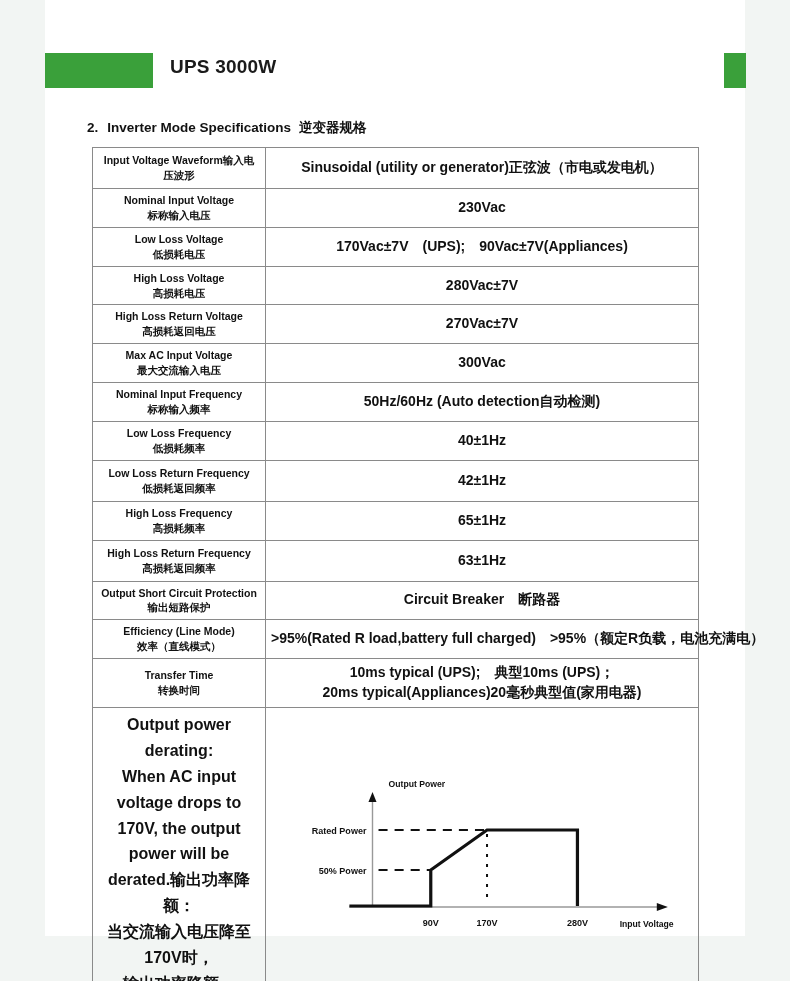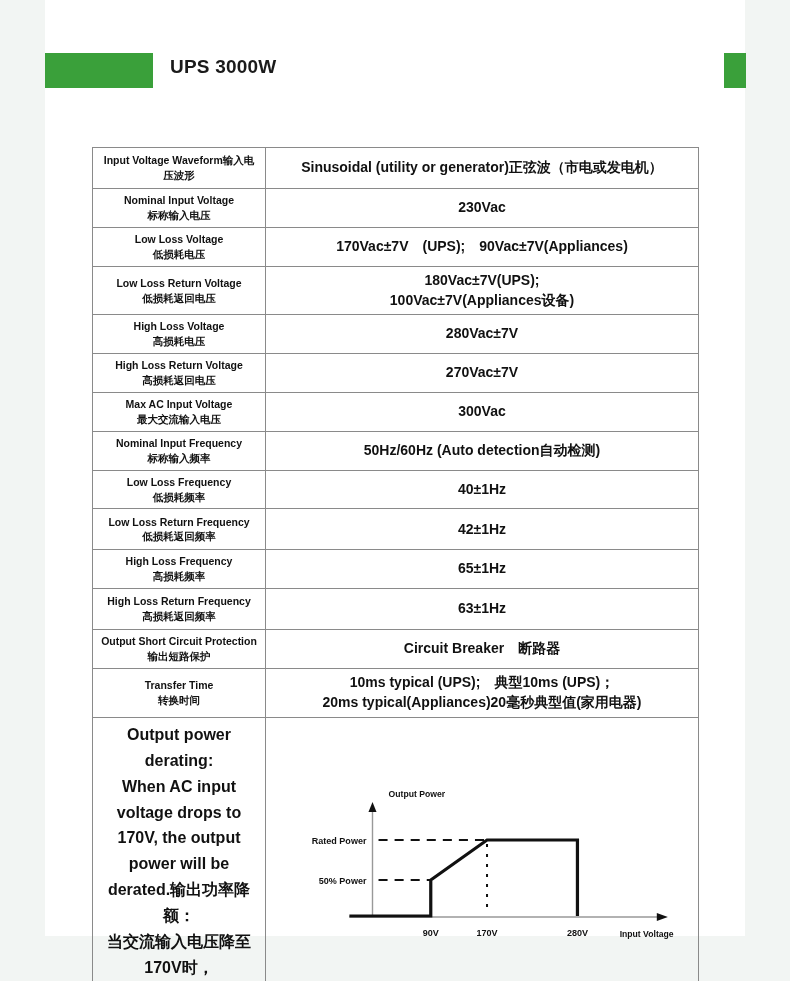--- a/index.html
+++ b/index.html
@@ -148,20 +148,23 @@
 <body>
 
 <div class="page">
 
   <div class="header">
     <div class="green-block-left"></div>
     <div class="green-block-right"></div>
     <div class="doc-title">UPS 3000W</div>
   </div>
 
+  <div class="section-heading">
+    <span class="num">2.</span><span>Inverter Mode Specifications</span><span class="cn">逆变器规格</span>
+  </div>
 
   <table class="spec-table">
     <tbody>
 
       <tr class="r-tall">
         <td class="label-cell">
           <span class="lbl-en">Input Voltage Waveform输入电</span>
           <span class="lbl-cn">压波形</span>
         </td>
         <td class="value-cell">
@@ -182,30 +185,20 @@
       <tr class="r-std">
         <td class="label-cell">
           <span class="lbl-en">Low Loss Voltage</span>
           <span class="lbl-cn">低损耗电压</span>
         </td>
         <td class="value-cell">
           <span class="val-line">170Vac±7V　(UPS);　90Vac±7V(Appliances)</span>
         </td>
       </tr>
 
-      <tr class="r-tall">
-        <td class="label-cell">
-          <span class="lbl-en">Low Loss Return Voltage</span>
-          <span class="lbl-cn">低损耗返回电压</span>
-        </td>
-        <td class="value-cell">
-          <span class="val-line">180Vac±7V(UPS);</span>
-          <span class="val-line">100Vac±7V(Appliances设备)</span>
-        </td>
-      </tr>
 
       <tr class="r-std">
         <td class="label-cell">
           <span class="lbl-en">High Loss Voltage</span>
           <span class="lbl-cn">高损耗电压</span>
         </td>
         <td class="value-cell">
           <span class="val-line">280Vac±7V</span>
         </td>
       </tr>
@@ -283,20 +276,29 @@
       <tr class="r-std">
         <td class="label-cell">
           <span class="lbl-en">Output Short Circuit Protection</span>
           <span class="lbl-cn">输出短路保护</span>
         </td>
         <td class="value-cell">
           <span class="val-line">Circuit Breaker　断路器</span>
         </td>
       </tr>
 
+      <tr class="r-std">
+        <td class="label-cell">
+          <span class="lbl-en">Efficiency (Line Mode)</span>
+          <span class="lbl-cn">效率（直线模式）</span>
+        </td>
+        <td class="value-cell">
+          <span class="val-line">&gt;95%(Rated R load,battery full charged)　&gt;95%（额定R负载，电池充满电）</span>
+        </td>
+      </tr>
 
       <tr class="r-tall">
         <td class="label-cell">
           <span class="lbl-en">Transfer Time</span>
           <span class="lbl-cn">转换时间</span>
         </td>
         <td class="value-cell">
           <span class="val-line">10ms typical (UPS);　典型10ms (UPS)；</span>
           <span class="val-line">20ms typical(Appliances)20毫秒典型值(家用电器)</span>
         </td>

